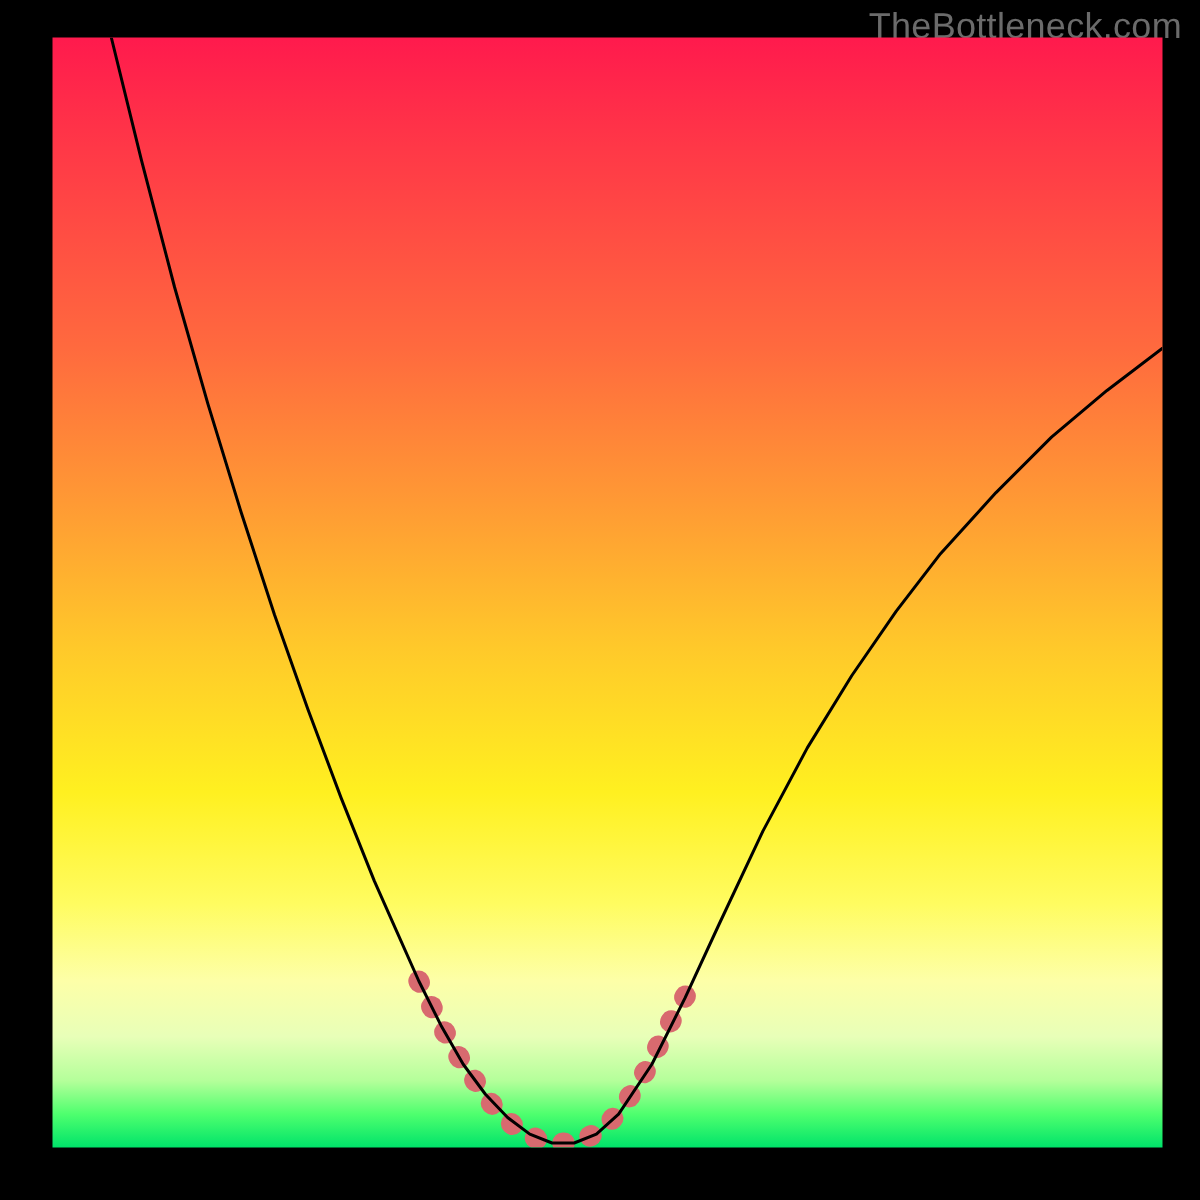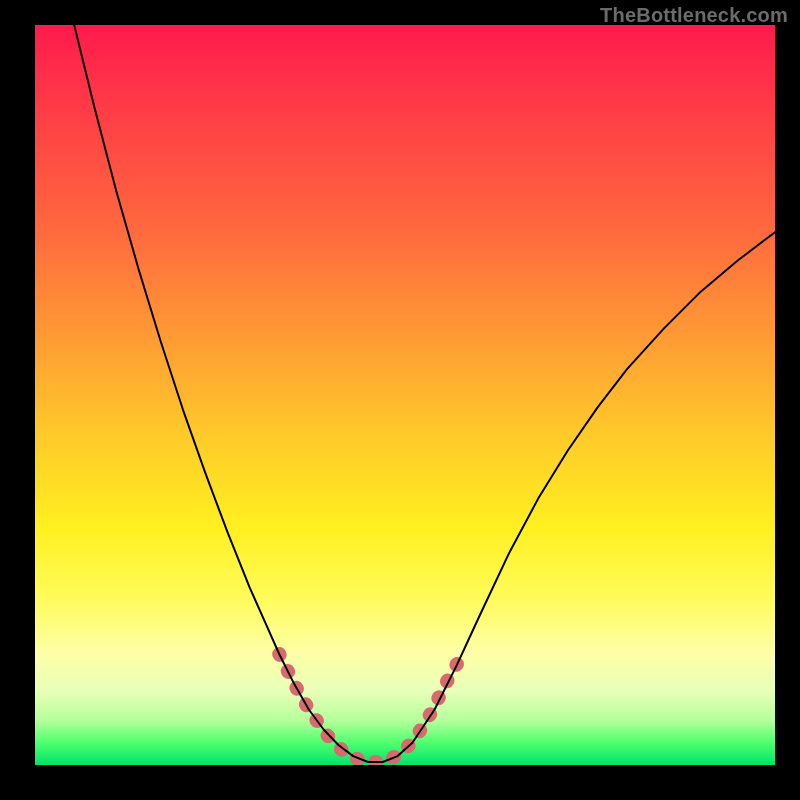--- a/index.html
+++ b/index.html
@@ -47,24 +47,23 @@
     top: 0;
     width: 740px;
     height: 740px;
     display: block;
   }
   .watermark {
     position: absolute;
     top: 4px;
     right: 12px;
     color: #6b6b6b;
-    font-size: 20px;
+    font-size: 24px;
     letter-spacing: 0.2px;
     user-select: none;
-    font-weight: bold;
   }
 </style>
 </head>
 <body>
 
 <div class="stage">
 
   <div class="watermark">TheBottleneck.com</div>
 
   <div class="plot-area">

